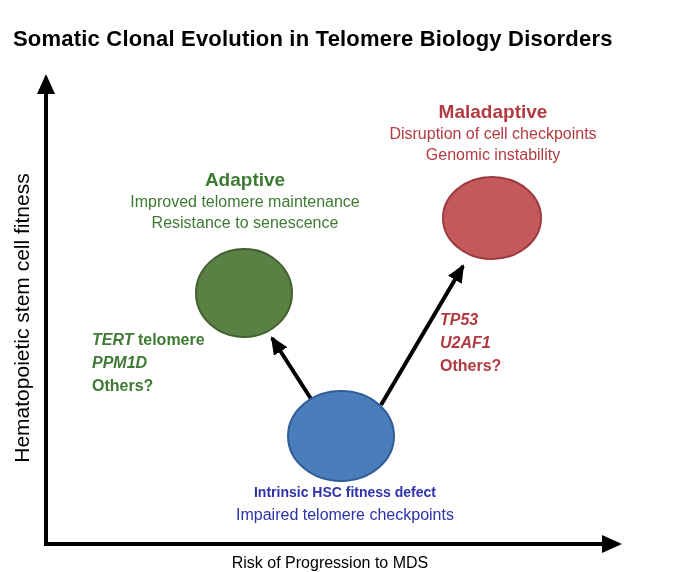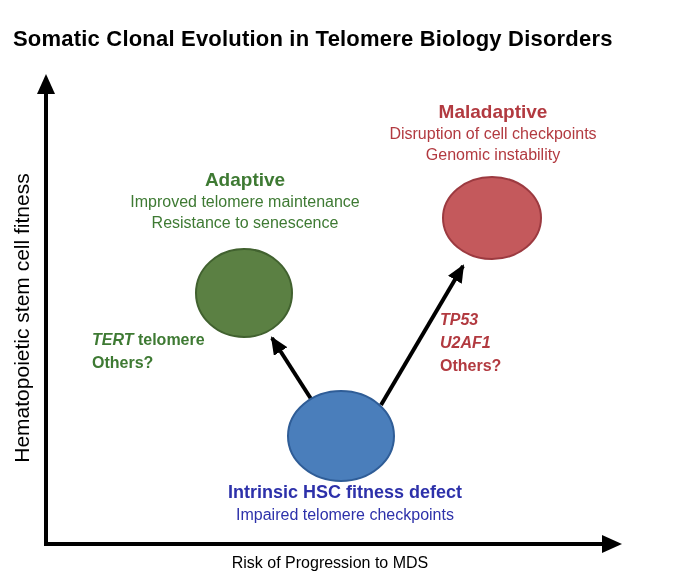--- a/index.html
+++ b/index.html
@@ -53,21 +53,21 @@
     text-align: center;
     font-size: 16px;
     color: #000000;
   }
   .node-label { position: absolute; text-align: center; }
   .node-label .head { font-weight: bold; font-size: 19px; line-height: 23px; }
   .node-label .sub  { font-size: 16px; line-height: 21px; }
   .adaptive-block    { left: 100px; top: 152px; width: 290px; color: #3e7a33; }
   .maladaptive-block { left: 348px; top: 84px;  width: 290px; color: #b23a40; }
   .intrinsic-block   { left: 180px; top: 465px; width: 330px; color: #2d31aa; }
-  .intrinsic-block .head { font-size: 18px; }
+  .intrinsic-block .head { font-size: 14px; }
   .mut-list {
     position: absolute;
     font-size: 16px;
     font-weight: bold;
     line-height: 23px;
   }
   .mut-list .gene { font-style: italic; text-align: center; }
   .adaptive-muts    { left: 92px;  top: 312px; color: #3e7a33; }
   .maladaptive-muts { left: 440px; top: 292px; color: #b23a40; }
 </style>
@@ -113,20 +113,21 @@
     <div class="sub">Resistance to senescence</div>
   </div>
 
   <div class="node-label intrinsic-block">
     <div class="head">Intrinsic HSC fitness defect</div>
     <div class="sub">Impaired telomere checkpoints</div>
   </div>
 
   <div class="mut-list adaptive-muts">
     <div><span class="gene">TERT</span><span> telomere</span></div>
+    <div><span class="gene">PPM1D</span><span></span></div>
     <div><span class="gene"></span><span>Others?</span></div>
   </div>
 
   <div class="mut-list maladaptive-muts">
     <div><span class="gene">TP53</span><span></span></div>
     <div><span class="gene">U2AF1</span><span></span></div>
     <div><span class="gene"></span><span>Others?</span></div>
   </div>
 
 </div>

